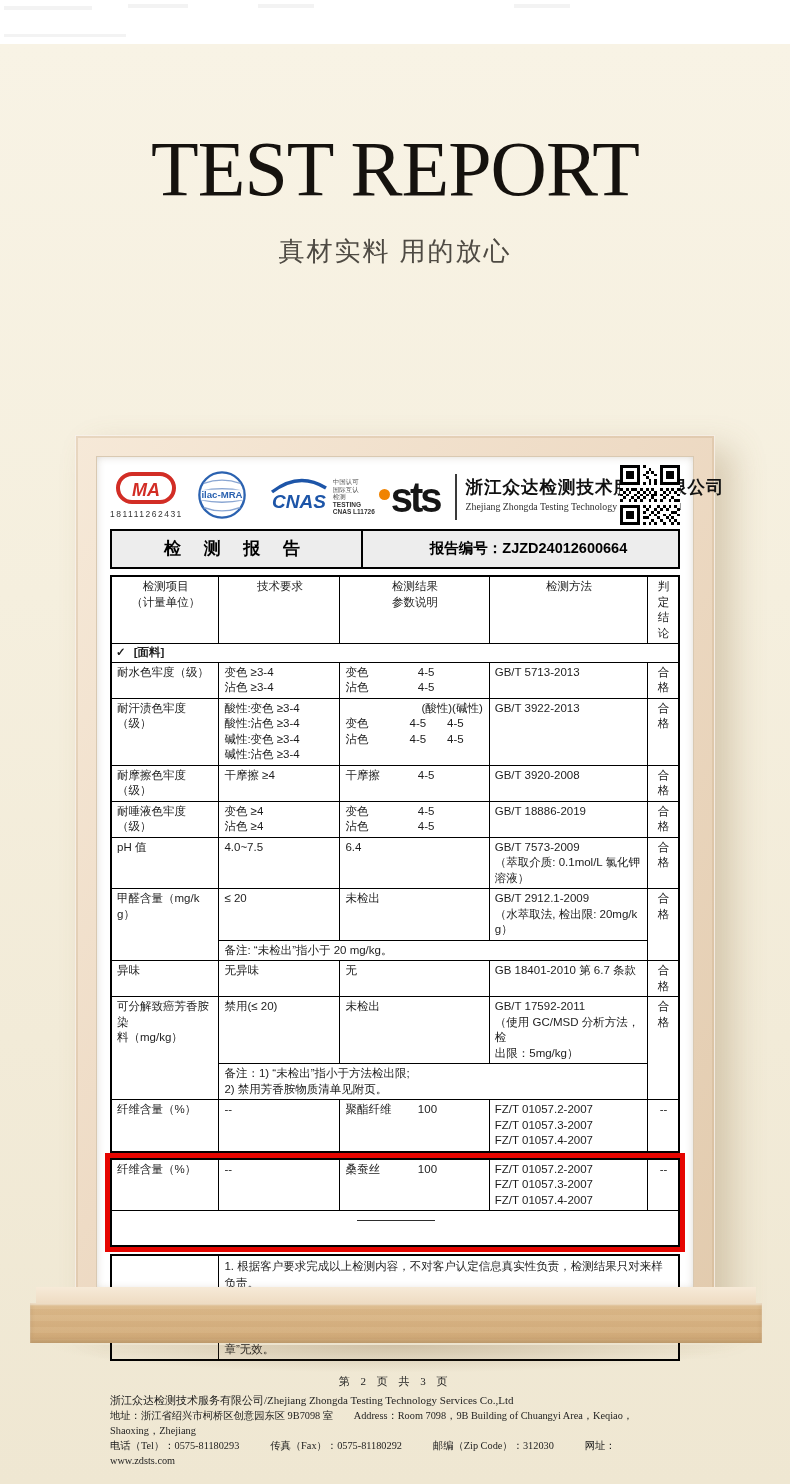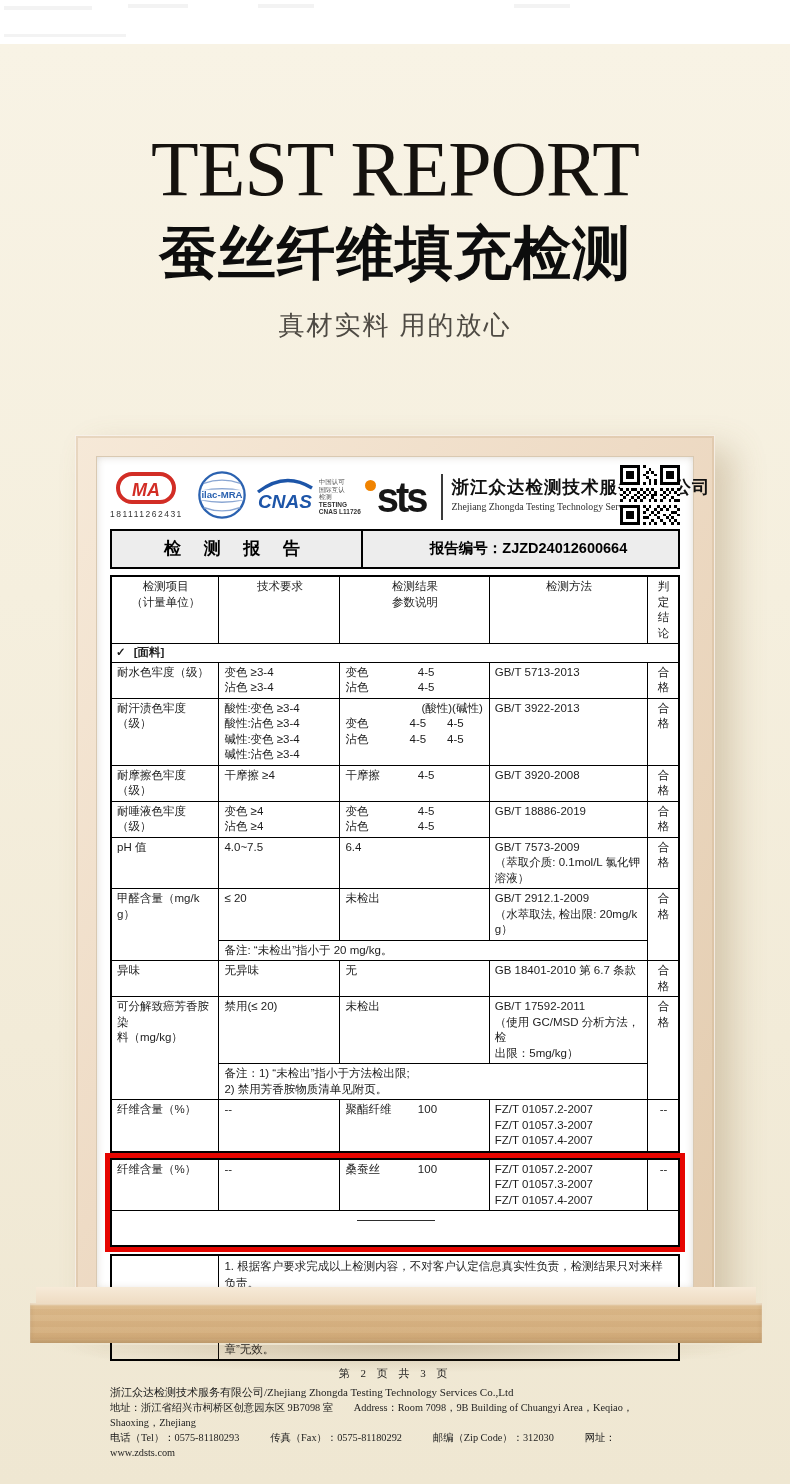--- a/index.html
+++ b/index.html
@@ -18,25 +18,25 @@
   .frame{position:absolute;left:75px;top:435px;width:640px;height:876px;box-sizing:border-box;
     background:linear-gradient(125deg,#f6e9d8 0%,#eedbc5 45%,#e2cbae 100%);
     padding:21px;box-shadow:18px 14px 30px rgba(150,118,75,.30), inset 0 0 0 1px rgba(255,255,255,.65), inset 0 0 0 3px rgba(190,160,120,.25);}
   .paper{position:relative;width:100%;height:100%;box-sizing:border-box;background:#ffffff;
     box-shadow:inset 0 0 0 1px #d9c9b2, inset 0 0 8px rgba(90,70,40,.25);
     padding:11px 14px 8px 14px;font-size:11.5px;line-height:15.5px;color:#1c1c1c;}
   
   .logo-row{display:flex;align-items:center;height:56px;margin-top:2px;}
   .cma{display:flex;flex-direction:column;align-items:center;margin-right:14px;}
   .cma-num{font-size:8.5px;letter-spacing:1.5px;color:#333;margin-top:-1px;}
-  .ilac{margin-right:6px;}
+  .ilac{margin-right:20px;}
   .cnas{margin-right:2px;}
   .accred{display:flex;flex-direction:column;font-size:6.5px;line-height:7.5px;color:#555;margin-right:4px;}
   .accred b{color:#333;font-weight:bold;}
-  .sts{display:flex;align-items:flex-start;margin-right:8px;}
+  .sts{display:flex;align-items:center;margin-right:8px;}
   .sts-dot{width:11px;height:11px;border-radius:50%;background:#f08300;margin:0 1px 6px 0;}
   .sts-word{font-size:40px;font-weight:800;letter-spacing:-3px;line-height:34px;color:#161616;font-family:"Liberation Sans",sans-serif;transform:scaleY(1.05);}
   .vbar{width:2px;height:46px;background:#3a3a3a;margin:0 9px 0 7px;}
   .company{display:flex;flex-direction:column;justify-content:center;flex:1;min-width:0;}
   .company-zh{font-family:"Liberation Serif",serif;font-size:17.5px;font-weight:bold;letter-spacing:1px;color:#111;white-space:nowrap;}
   .company-en{font-family:"Liberation Serif",serif;font-size:9.8px;color:#2e2e2e;margin-top:3px;white-space:nowrap;}
   .qr{margin-left:4px;flex:0 0 auto;}
   
   .title-bar{display:flex;border:2px solid #000;background:#ededed;height:36px;margin-top:4px;}
   .title-bar .tb-left{width:44%;border-right:2px solid #000;display:flex;align-items:center;justify-content:center;
@@ -54,21 +54,21 @@
   .pair{display:grid;grid-template-columns:52% 48%;}
   .pair3{display:grid;grid-template-columns:46% 27% 27%;}
   .res-head{text-align:right;padding-right:2px;}
   .dash-row td{height:30px;text-align:center;vertical-align:middle;}
   .blank-line{display:inline-block;width:78px;border-top:1.6px solid #2e2e2e;vertical-align:middle;}
   .redbox{border:5px solid #e60500;margin:0 -5px;}
   .redbox table.rpt{margin-top:0;border:2px solid #000;}
   .remarks td.lbl{vertical-align:middle;text-align:left;padding-left:7px;}
   .remarks .note-line{line-height:16.5px;}
   
-  .p-footer{margin-top:5px;}
+  .p-footer{margin-top:13px;}
   .pg{text-align:center;font-size:11px;letter-spacing:4px;color:#222;margin:2px 0 3px 0;font-family:"Liberation Serif",serif;}
   .f-co{font-family:"Liberation Serif",serif;font-size:11px;color:#1d1d1d;line-height:15px;}
   .f-line{font-family:"Liberation Serif",serif;font-size:10.3px;color:#1d1d1d;line-height:15px;}
   
   .shelf{position:absolute;left:30px;top:1287px;width:732px;height:56px;}
   .shelf-top{position:absolute;top:0;left:6px;right:6px;height:16px;background:linear-gradient(180deg,#f6ead8,#eedcc3);}
   .shelf-front{position:absolute;top:16px;left:0;right:0;height:40px;
     background:repeating-linear-gradient(180deg,#eedcc0 0 6px,#e9d4b5 6px 12px),linear-gradient(180deg,#eedcc0,#e2c9a6);
     background-blend-mode:multiply;box-shadow:inset 0 2px 2px rgba(255,255,255,.5), inset 0 -3px 4px rgba(120,90,50,.25);}
   .shelf-shadow{position:absolute;left:45px;top:1345px;width:700px;height:28px;
@@ -82,21 +82,20 @@
   <div class="top-strip">
     <i style="left:4px;top:6px;width:88px"></i>
     <i style="left:128px;top:4px;width:60px"></i>
     <i style="left:258px;top:4px;width:56px"></i>
     <i style="left:514px;top:4px;width:56px"></i>
     <i style="left:4px;top:34px;width:122px;height:3px"></i>
   </div>
 
   <div class="hero">
     <div class="hero-en">TEST REPORT</div>
-    <div class="hero-zh">蚕丝纤维填充检测</div>
     <div class="hero-sub">真材实料 用的放心</div>
   </div>
 
   <div class="frame">
     <div class="paper">
 
       <div class="logo-row">
         <div class="cma">
           <svg width="62" height="36" viewBox="0 0 62 36">
             <rect x="3" y="2" width="56" height="28" rx="14" fill="none" stroke="#d22d25" stroke-width="4"></rect>

